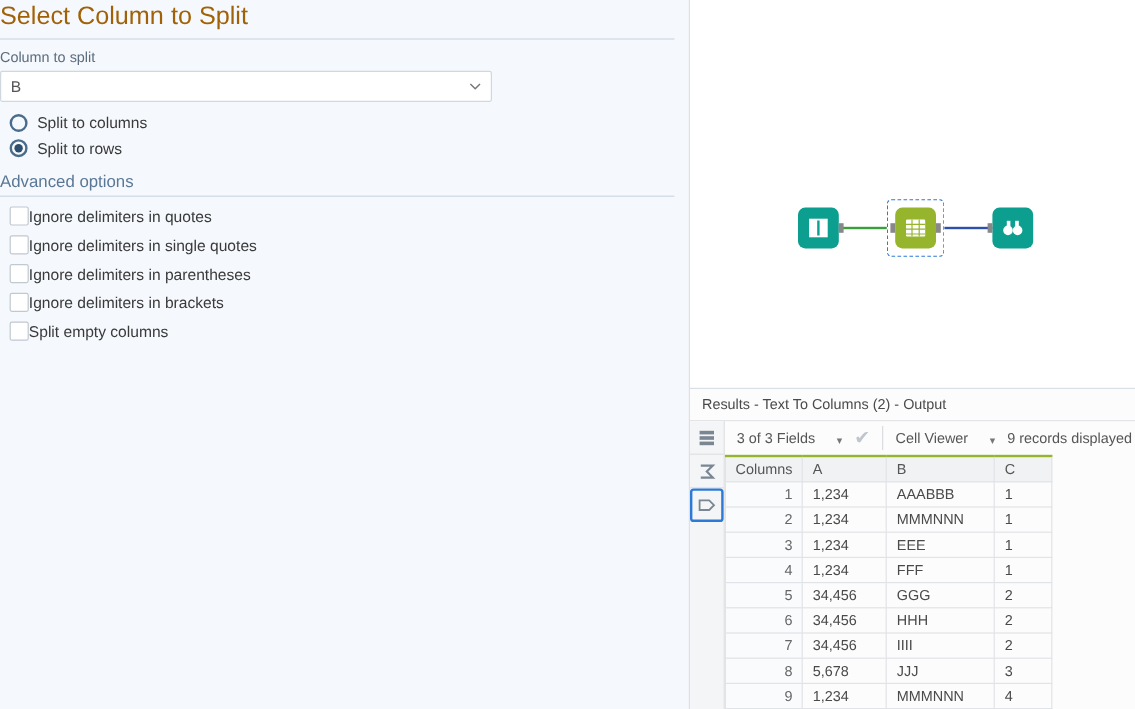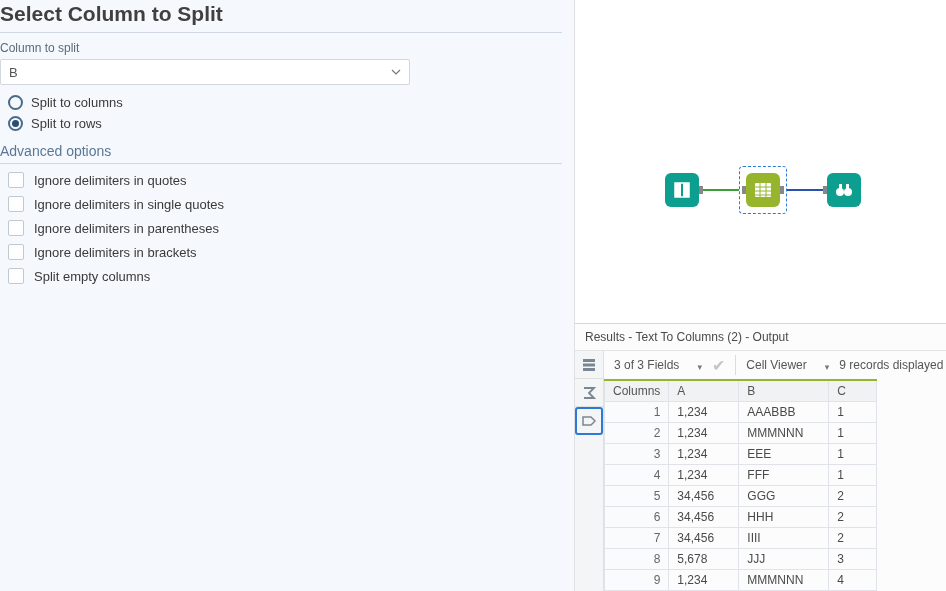--- a/index.html
+++ b/index.html
@@ -1,29 +1,29 @@
 <!DOCTYPE html>
 <html><head>
 <meta charset="utf-8">
 <style>
 * { box-sizing: border-box; margin: 0; padding: 0; }
 body { font-family: "Segoe UI", Arial, sans-serif; font-size: 13px; color: #4a4a4a; background: #fff; width: 946px; height: 591px; overflow: hidden; display: flex; }
 .left-panel { width: 575px; background: #f5f8fc; padding: 0 12px 12px 0; border-right: 1px solid #e0e0e0; }
-.config-title { font-size: 21px; color: #404040; font-weight: 700; padding: 2px 0 6px 0; border-bottom: 1px solid #cfd8e3; margin-bottom: 8px; }
+.config-title { font-size: 21px; color: #a16207; font-weight: 400; padding: 2px 0 6px 0; border-bottom: 1px solid #cfd8e3; margin-bottom: 8px; }
 .field-row { display: flex; gap: 14px; margin-bottom: 10px; }
 .field-group { display: flex; flex-direction: column; gap: 4px; }
 .field-label { color: #5a6c7d; font-size: 12px; }
 .select-box { position: relative; width: 410px; height: 26px; background: #fff; border: 1px solid #d0d7de; border-radius: 2px; display: flex; align-items: center; padding: 0 8px; color: #555; }
 .chevron { position: absolute; right: 6px; top: 5px; }
 .text-input { width: 130px; height: 26px; background: #fff; border: 1px solid #d0d7de; border-radius: 2px; padding: 0 8px; color: #555; }
 .radio-row { display: flex; align-items: center; gap: 8px; margin: 6px 0 6px 8px; color: #3a3a3a; text-align: center; }
 .radio { width: 15px; height: 15px; border: 2px solid #4a6b8a; border-radius: 50%; display: flex; align-items: center; justify-content: center; }
 .radio.checked::after { content: ""; width: 7px; height: 7px; background: #2d4f6d; border-radius: 50%; }
 .adv-header { color: #5a7896; font-size: 14px; margin-top: 12px; padding-bottom: 4px; border-bottom: 1px solid #cfd8e3; }
-.check-row { display: flex; align-items: center; gap: 10px; margin: 8px 0 8px 8px; color: #3a3a3a; }
+.check-row { display: flex; align-items: center; margin: 8px 0 8px 8px; color: #3a3a3a; }
 .checkbox { width: 16px; height: 16px; border: 1px solid #c0c8d0; border-radius: 2px; background: #fff; }
 .right-panel { flex: 1; display: flex; flex-direction: column; position: relative; margin-top: 31px; }
 .canvas { flex: 1; background: #fff; position: relative; }
 .workflow { position: absolute; top: 135px; left: 90px; display: flex; align-items: center; }
 .node { width: 34px; height: 34px; border-radius: 6px; display: flex; align-items: center; justify-content: center; position: relative; }
 .node-port { width: 4px; height: 8px; background: #888; position: absolute; }
 .port-r { right: -4px; top: 13px; }
 .port-l { left: -4px; top: 13px; }
 .green { background: #0c9e8f; }
 .olive { background: #96b42c; }

